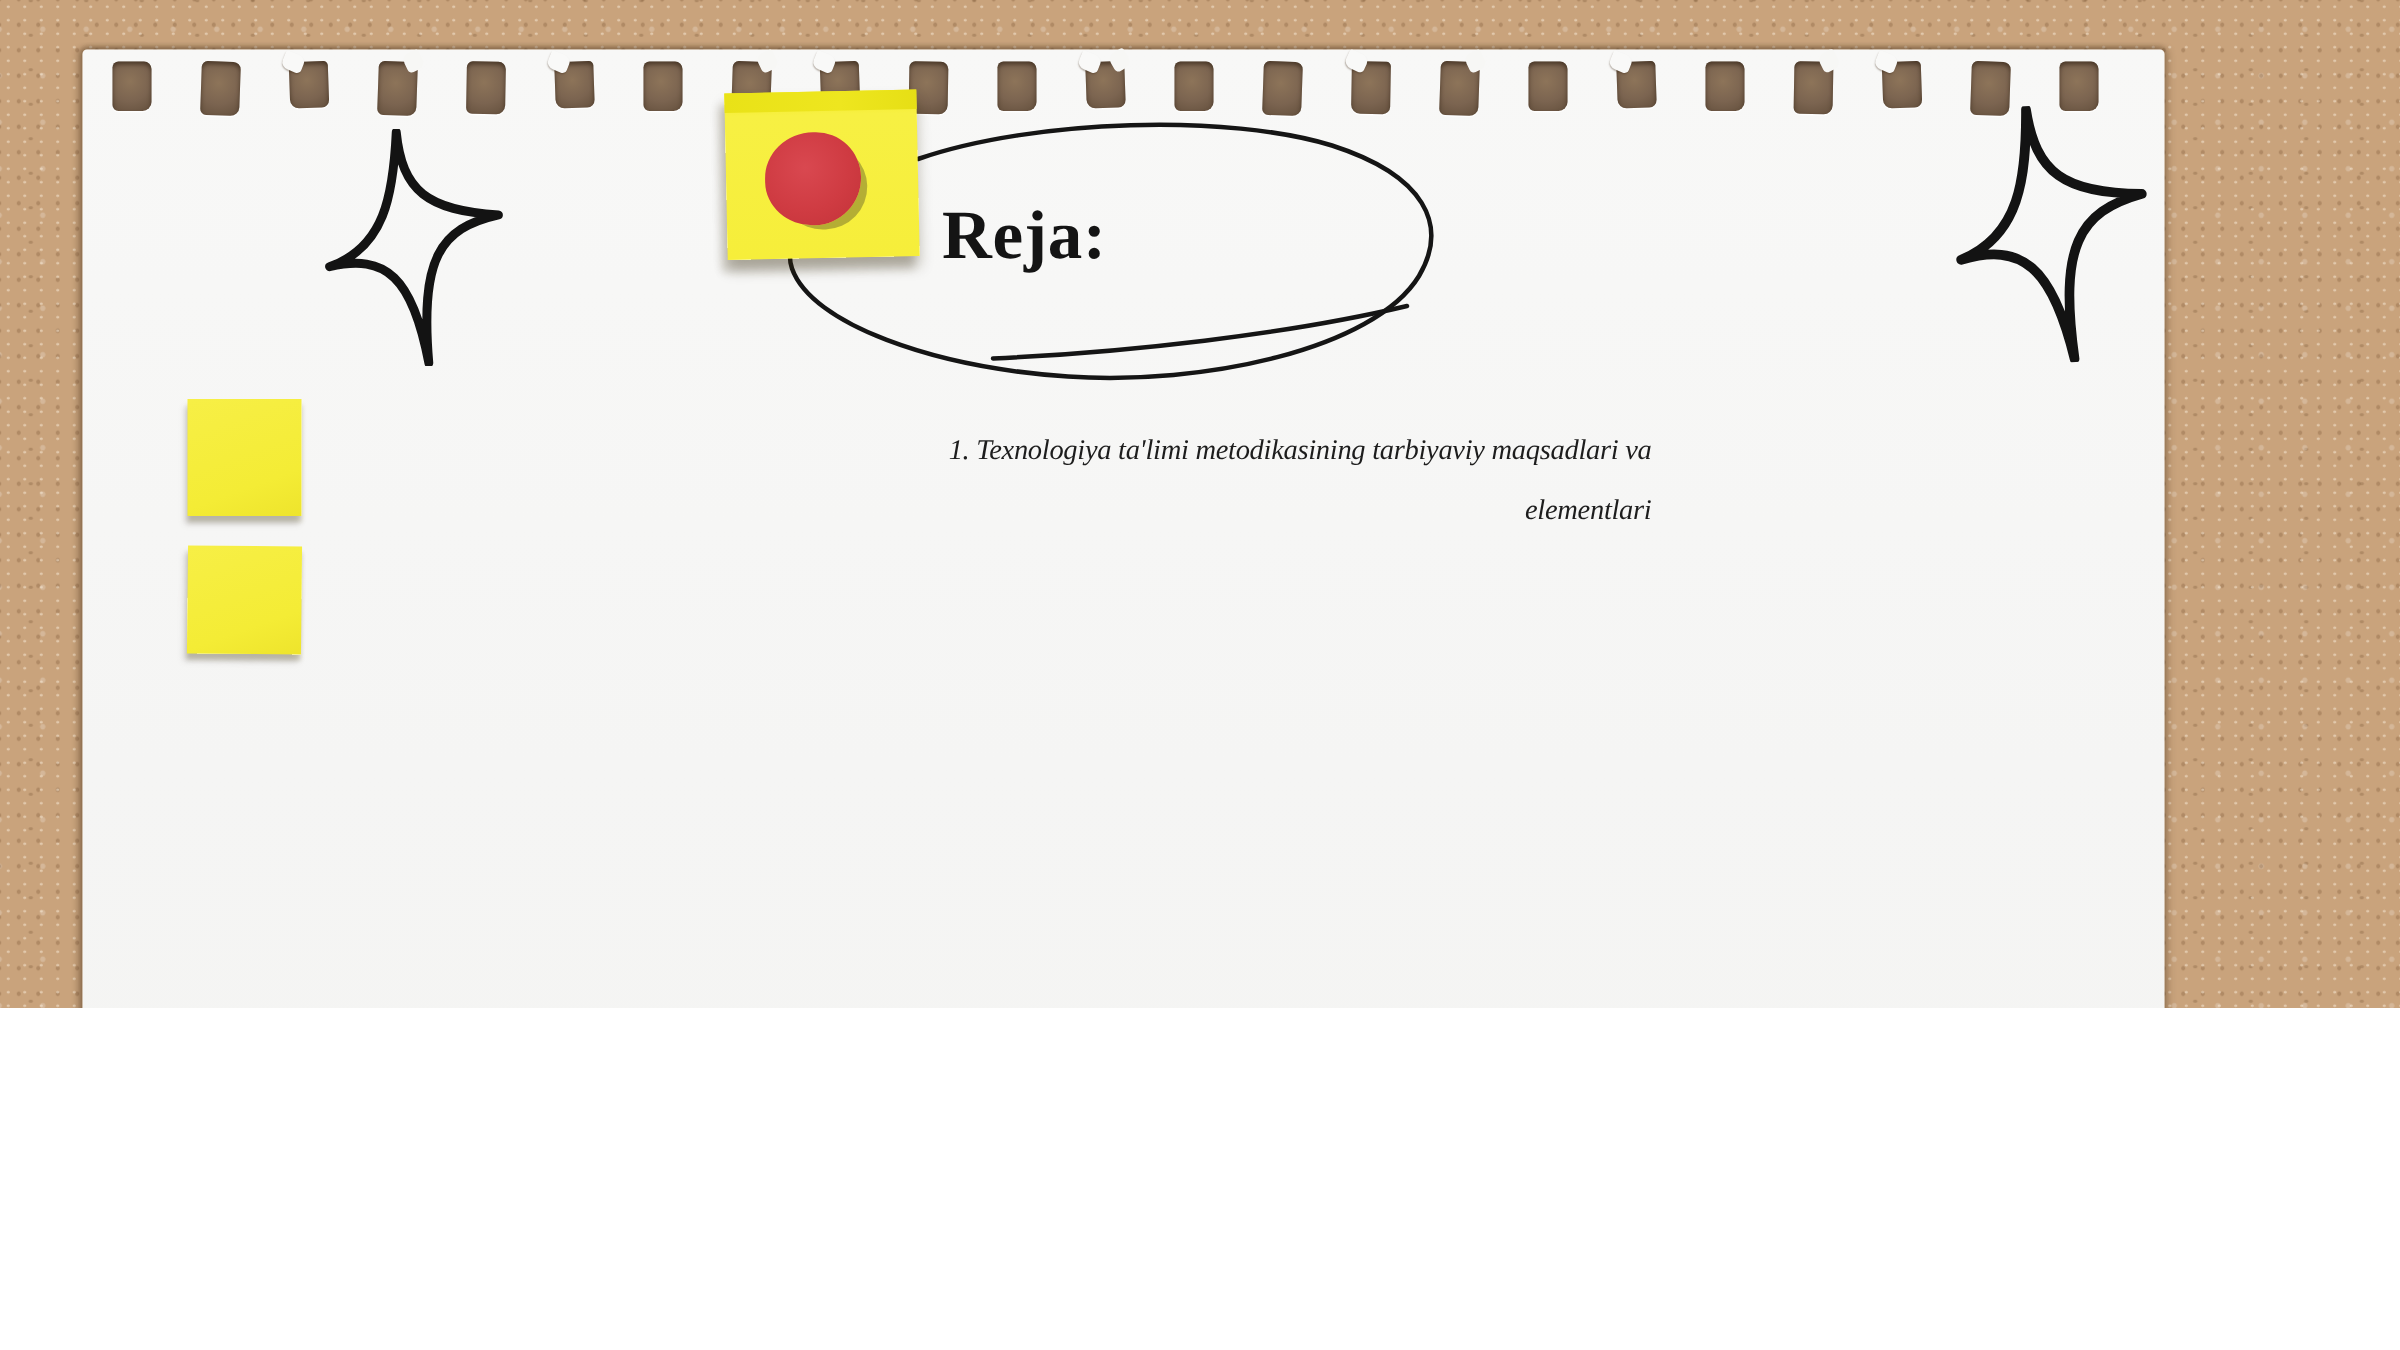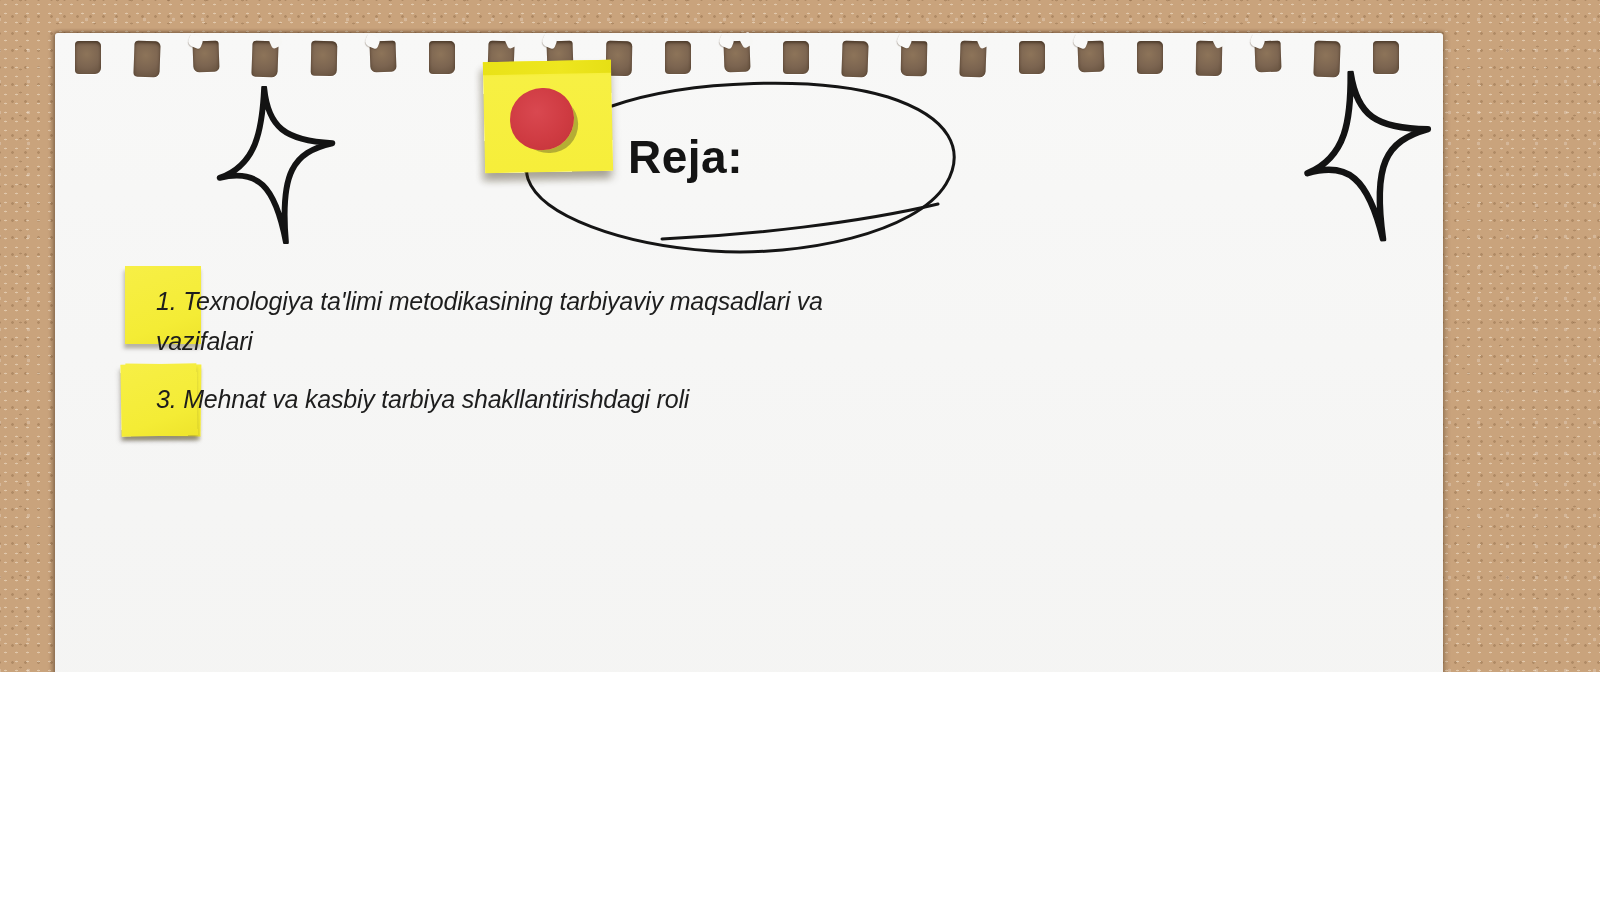--- a/index.html
+++ b/index.html
@@ -1,19 +1,19 @@
 <!DOCTYPE html>
 <html><head>
 <meta charset="utf-8">
 <style>
   * { margin:0; padding:0; box-sizing:border-box; }
   html,body { width:1600px; height:900px; overflow:hidden; }
   .stage {
     position:relative; width:1600px; height:672px; overflow:hidden;
-    font-family:Liberation Sans, sans-serif;
+    font-family:Liberation Serif, serif;
     background-color:#c9a37c;
     background-image:
       radial-gradient(rgba(255,246,230,0.45) 1px, transparent 1.3px),
       radial-gradient(rgba(122,85,52,0.32) 1px, transparent 1.4px),
       radial-gradient(rgba(255,255,255,0.22) 1.5px, transparent 2px),
       radial-gradient(rgba(107,74,43,0.28) 1.2px, transparent 1.8px);
     background-size: 11px 9px, 13px 17px, 29px 31px, 37px 23px;
     background-position: 0 0, 6px 8px, 14px 4px, 2px 12px;
   }
 
@@ -75,22 +75,22 @@
   
   .title {
     position:absolute; left:628px; top:130px; z-index:6;
     font-size:46px; font-weight:700; color:#141414; letter-spacing:0.5px;
   }
 
   
   .list { position:absolute; left:156px; top:281px; width:945px; z-index:4; }
   .item { position:relative; margin-bottom:18px; }
   .item-text {
-    font-style:italic; font-size:25px; line-height:40px; color:#1d1d1d;
-    letter-spacing:-0.2px; position:relative; z-index:2;
+    font-style:italic; font-size:19px; line-height:40px; color:#1d1d1d;
+    letter-spacing:-0.2px; position:relative; z-index:2;text-align:right;
   }
   .hl {
     position:absolute; left:-31px; top:-15px; width:76px; height:78px;
     background:linear-gradient(160deg,#f7ef46 0%, #f4ec35 70%, #eee42c 100%);
     box-shadow:0 4px 3px rgba(90,80,20,0.22), -2px 5px 4px rgba(120,110,110,0.28);
     z-index:1;
   }
   .item:nth-child(2) .hl { transform:rotate(0.6deg); height:72px; }
   .item:nth-child(3) .hl { transform:rotate(-1deg); left:-35px; height:72px; }
 </style>
@@ -142,24 +142,20 @@
   <div class="sticky-note">
     <div class="red-dot"></div>
   </div>
 
   <h1 class="title">Reja:</h1>
 
   <div class="list">
     <div class="item">
       <span class="hl"></span>
       <div class="item-text">1. Texnologiya ta'limi metodikasining tarbiyaviy maqsadlari va</div>
-      <div class="item-text">vazifalari</div>
+      <div class="item-text">elementlari</div>
     </div>
     <div class="item">
       <span class="hl"></span>
-    </div>
-    <div class="item">
-      <span class="hl"></span>
-      <div class="item-text">3. Mehnat va kasbiy tarbiya shakllantirishdagi roli</div>
     </div>
   </div>
 
 </div>
 
 </body></html>

